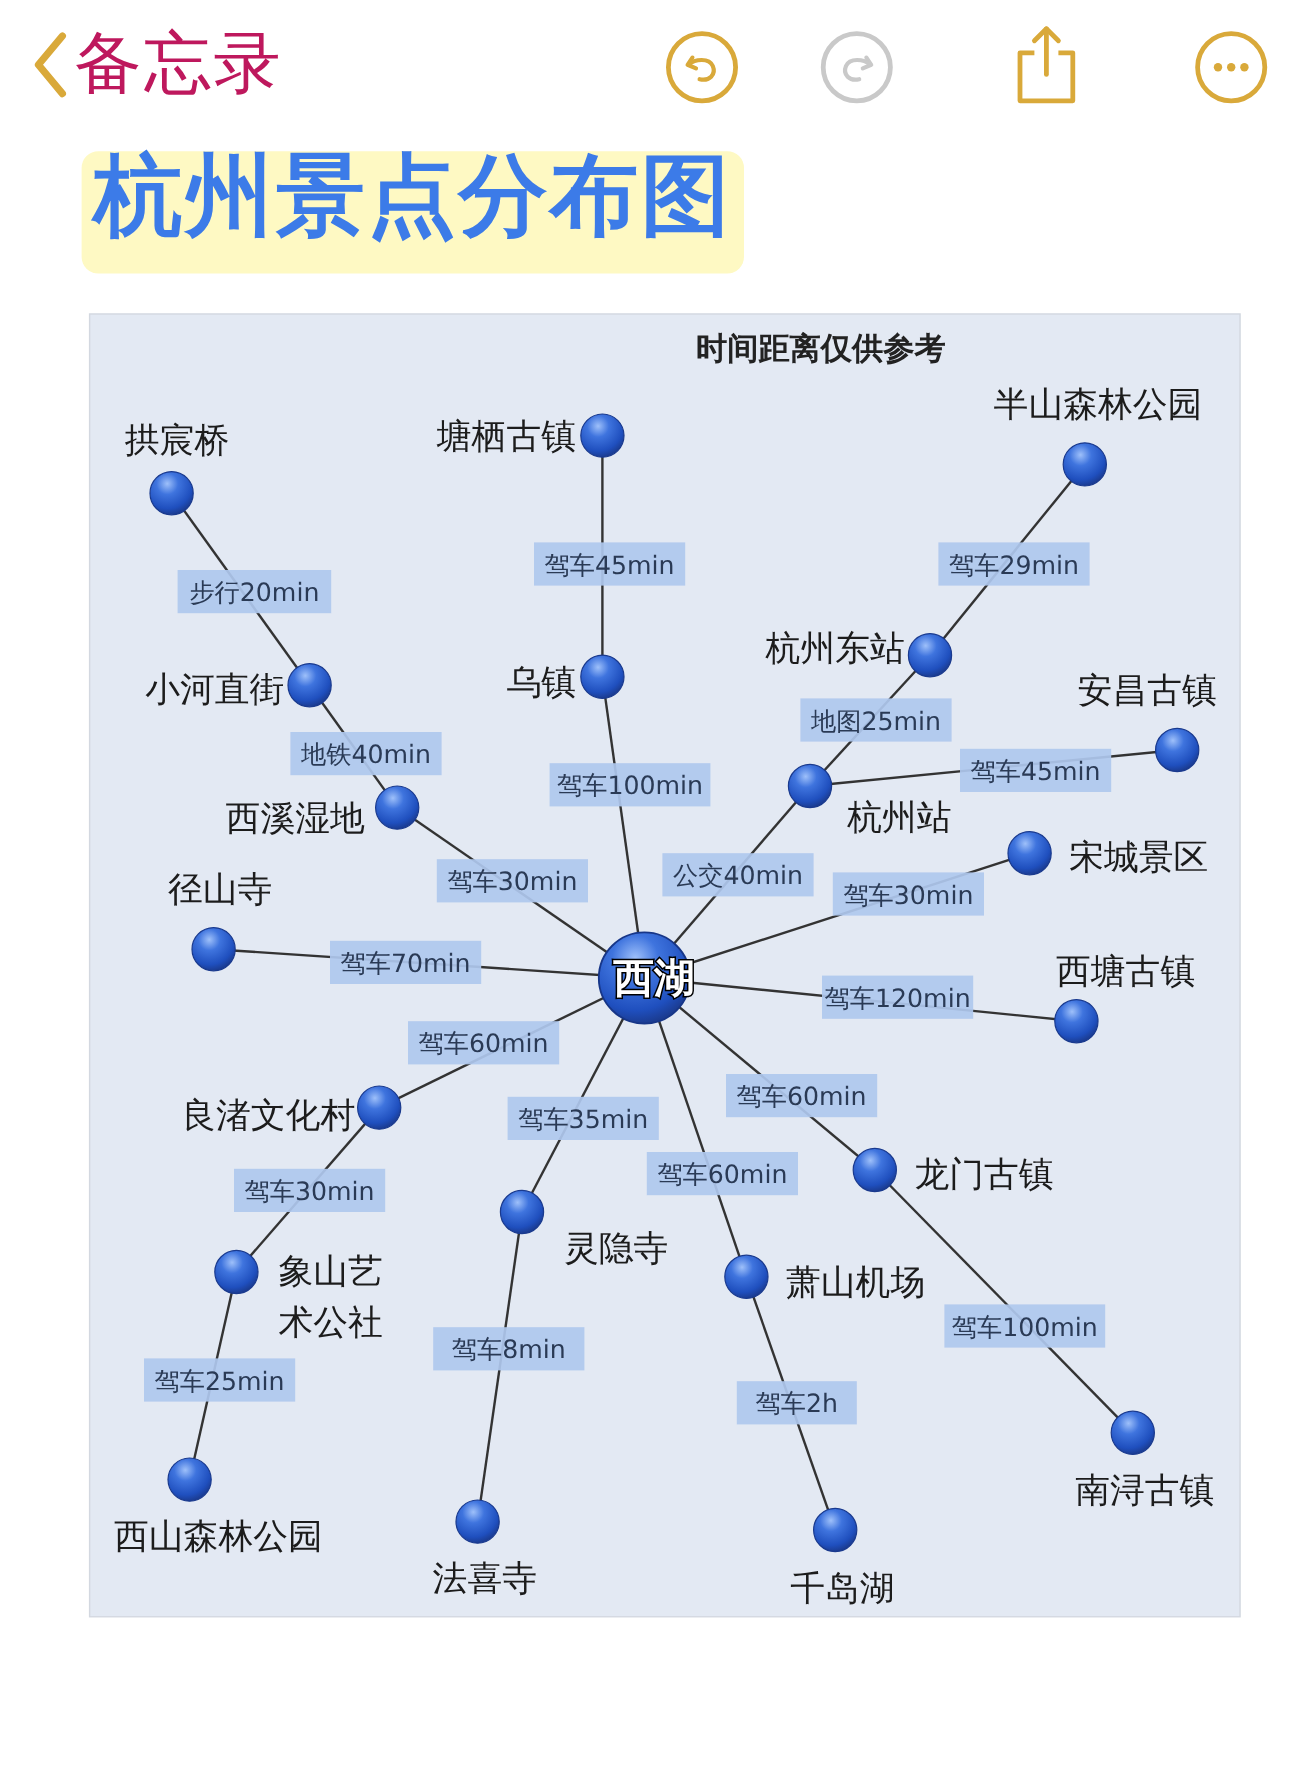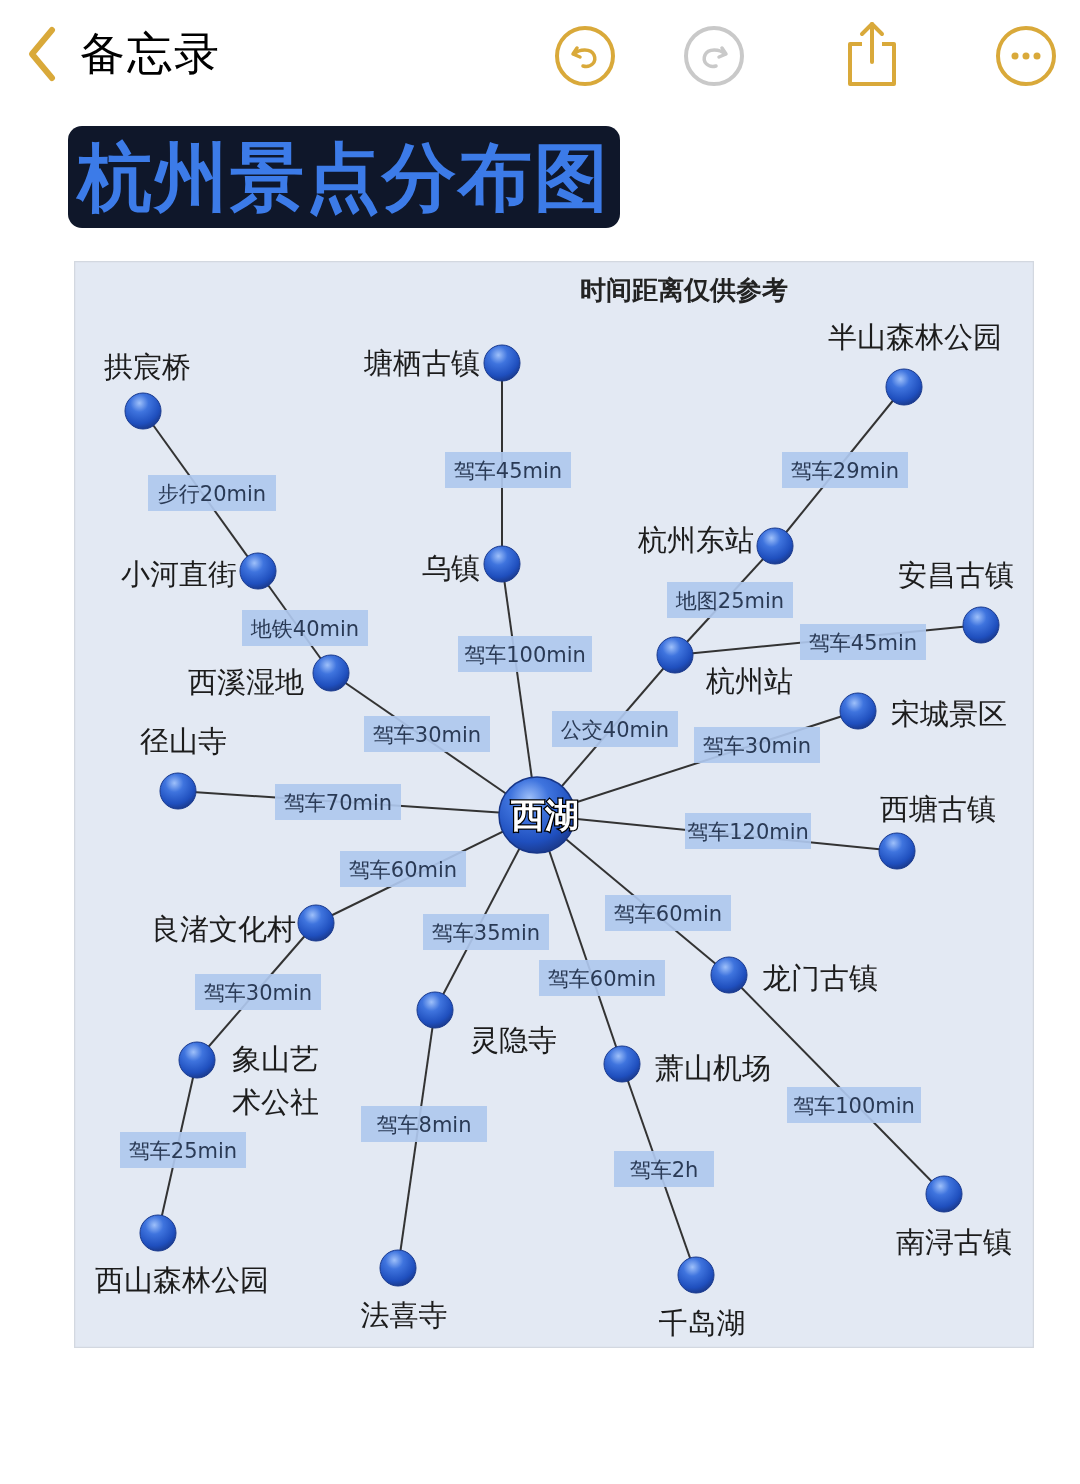--- a/index.html
+++ b/index.html
@@ -1,25 +1,25 @@
 <!DOCTYPE html>
 <html><head>
   <meta charset="utf-8">
   <style>
     html, body { margin: 0; padding: 0; background: #ffffff; }
     body { width: 1080px; height: 1484px; position: relative; overflow: hidden;
            font-family: "DejaVu Sans", "Liberation Sans", sans-serif; }
     .topbar { position: absolute; left: 0; top: 0; width: 1080px; height: 110px; }
     .back { position: absolute; left: 22px; top: 22px; height: 64px; display: flex; align-items: center; cursor: pointer; }
     .back svg { width: 40px; height: 64px; }
-    .back-label { color: #000000; font-size: 45px; margin-left: 18px; letter-spacing: 2px; }
+    .back-label { color: #be185d; font-size: 56px; margin-left: 0; letter-spacing: 2px; }
     .tbtn { position: absolute; top: 24px; width: 64px; height: 64px; cursor: pointer; }
     .tbtn svg { width: 64px; height: 64px; }
     .title-wrap { position: absolute; left: 68px; top: 126px; height: 102px; padding: 0 10px;
-                  background: #0f172a; border-radius: 14px; display: flex; align-items: center; }
+                  background: #fef9c3; border-radius: 14px; display: flex; }
     .title { font-size: 74px; font-weight: bold; color: #3C7BE8; letter-spacing: 2px; line-height: 1; }
     .diagram { position: absolute; left: 74px; top: 261px; width: 788px; height: 1087px; }
     .diagram svg { width: 960px; height: 1087px; display: block; }
   </style>
 </head>
 <body>
 
 <div class="topbar">
   <div class="back">
     <svg viewBox="0 0 40 64">

